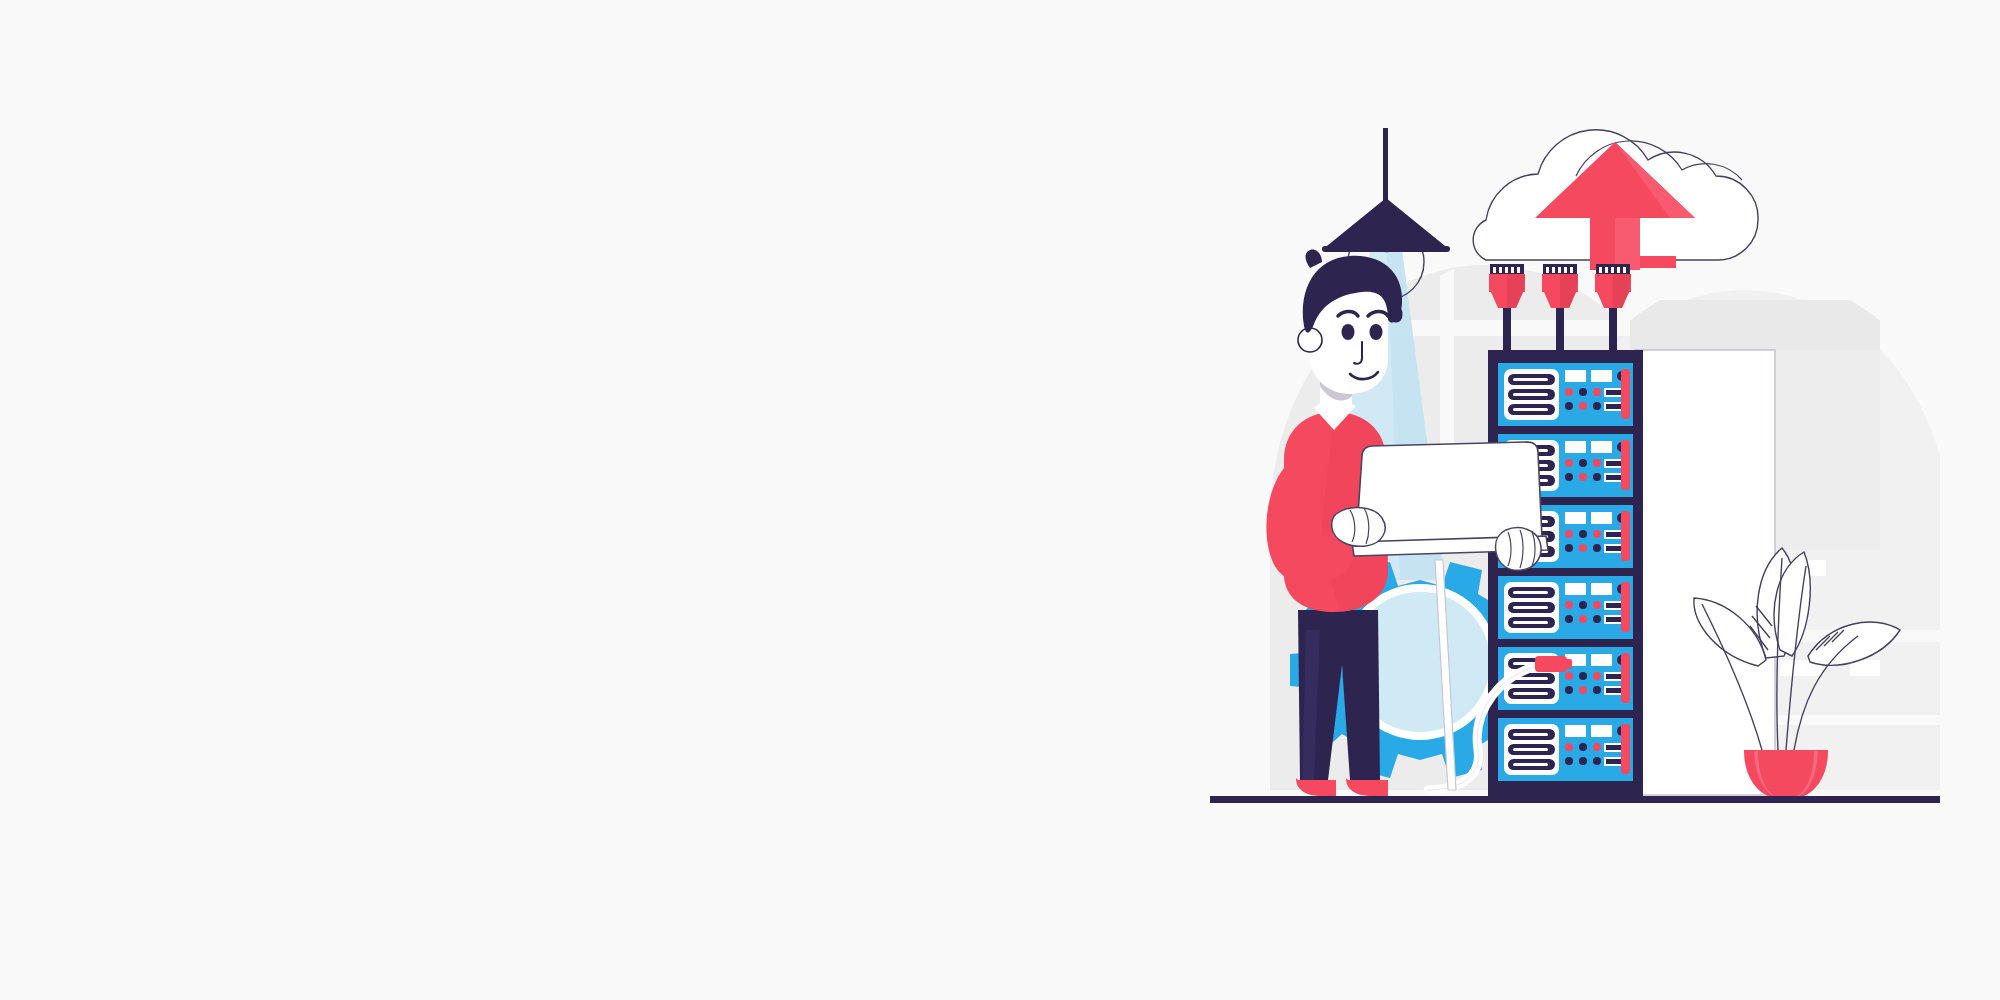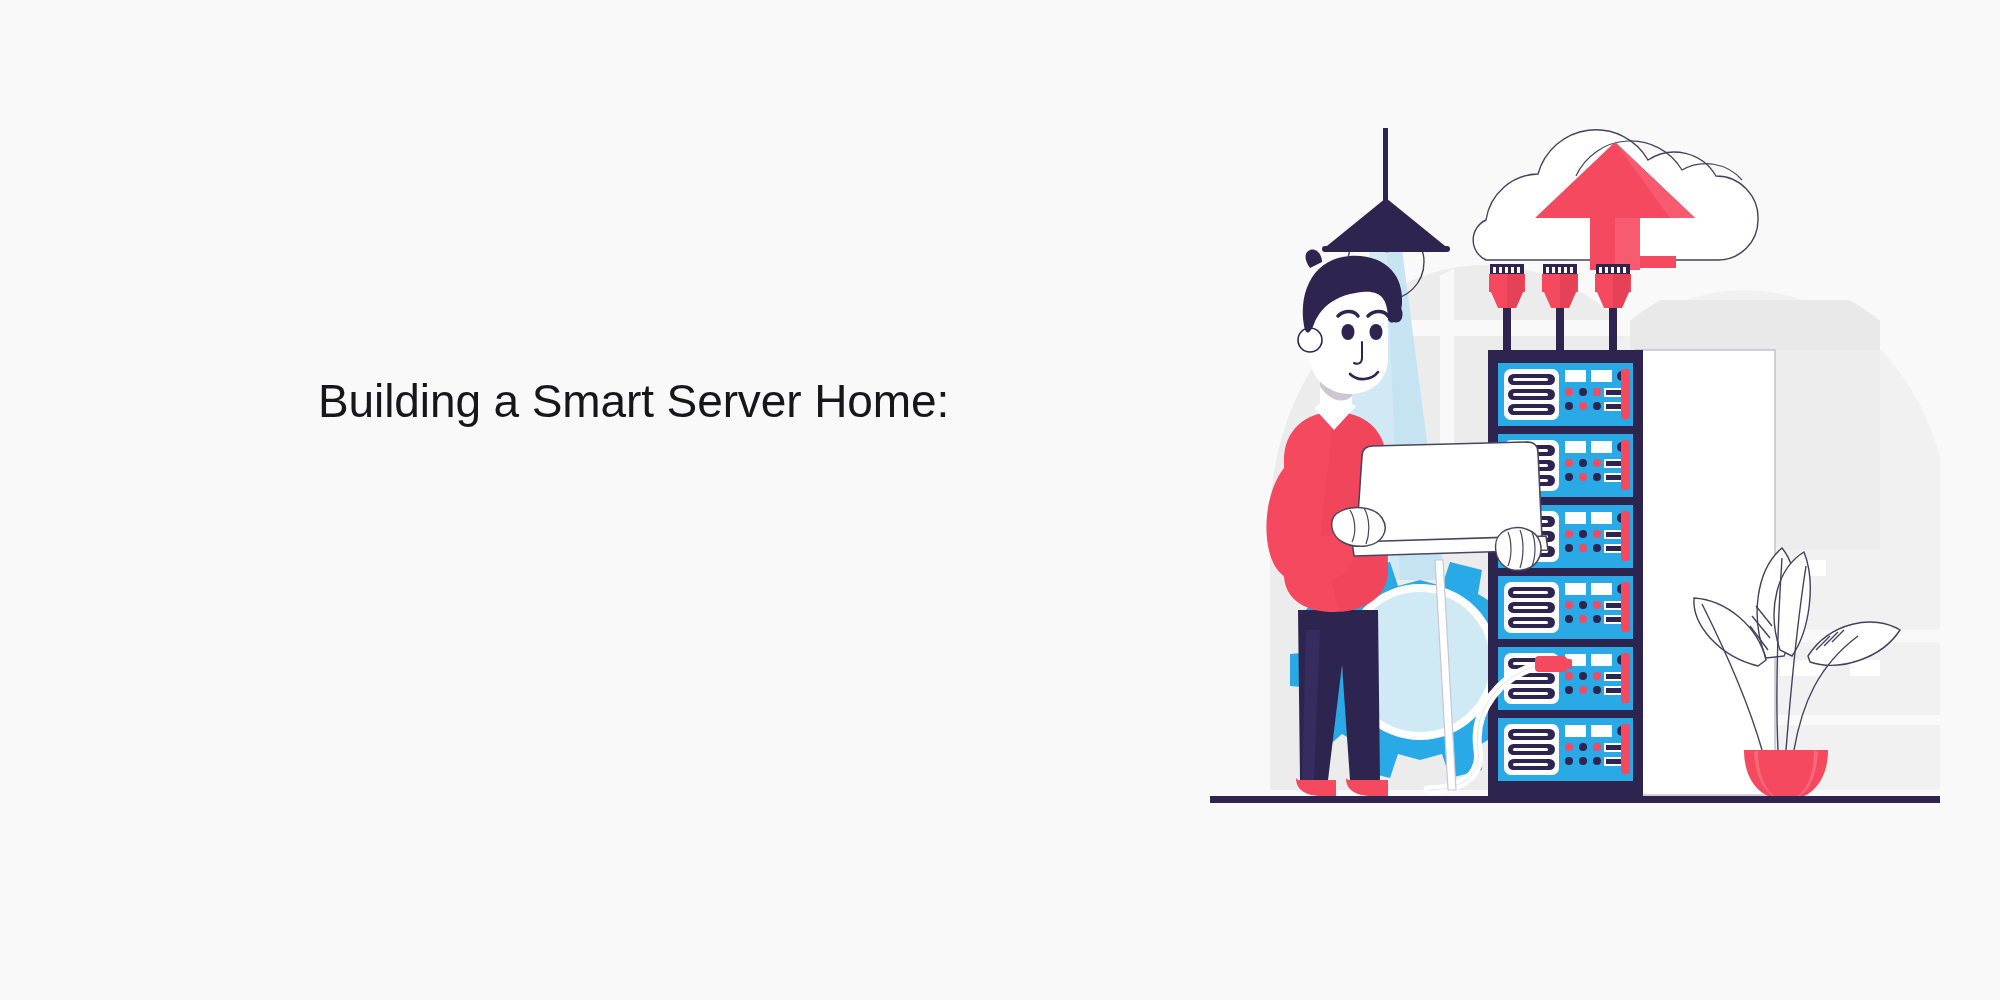--- a/index.html
+++ b/index.html
@@ -46,21 +46,20 @@
     height: 730px;
   }
   .illustration svg { display: block; width: 730px; height: 730px; }
 </style>
 </head>
 <body>
 
 <div class="page">
 
   <div class="headline-block">
-    <div class="headline-line">Building a Smart Server Home:</div>
   </div>
 
   <div class="illustration">
     <svg viewBox="0 0 730 730" xmlns="http://www.w3.org/2000/svg">
 
       <defs>
         <clipPath id="domeClip">
           <path d="M100 420 a230 260 0 0 1 460 0 L560 700 L100 700 Z"></path>
         </clipPath>
         <clipPath id="domeClipR">

